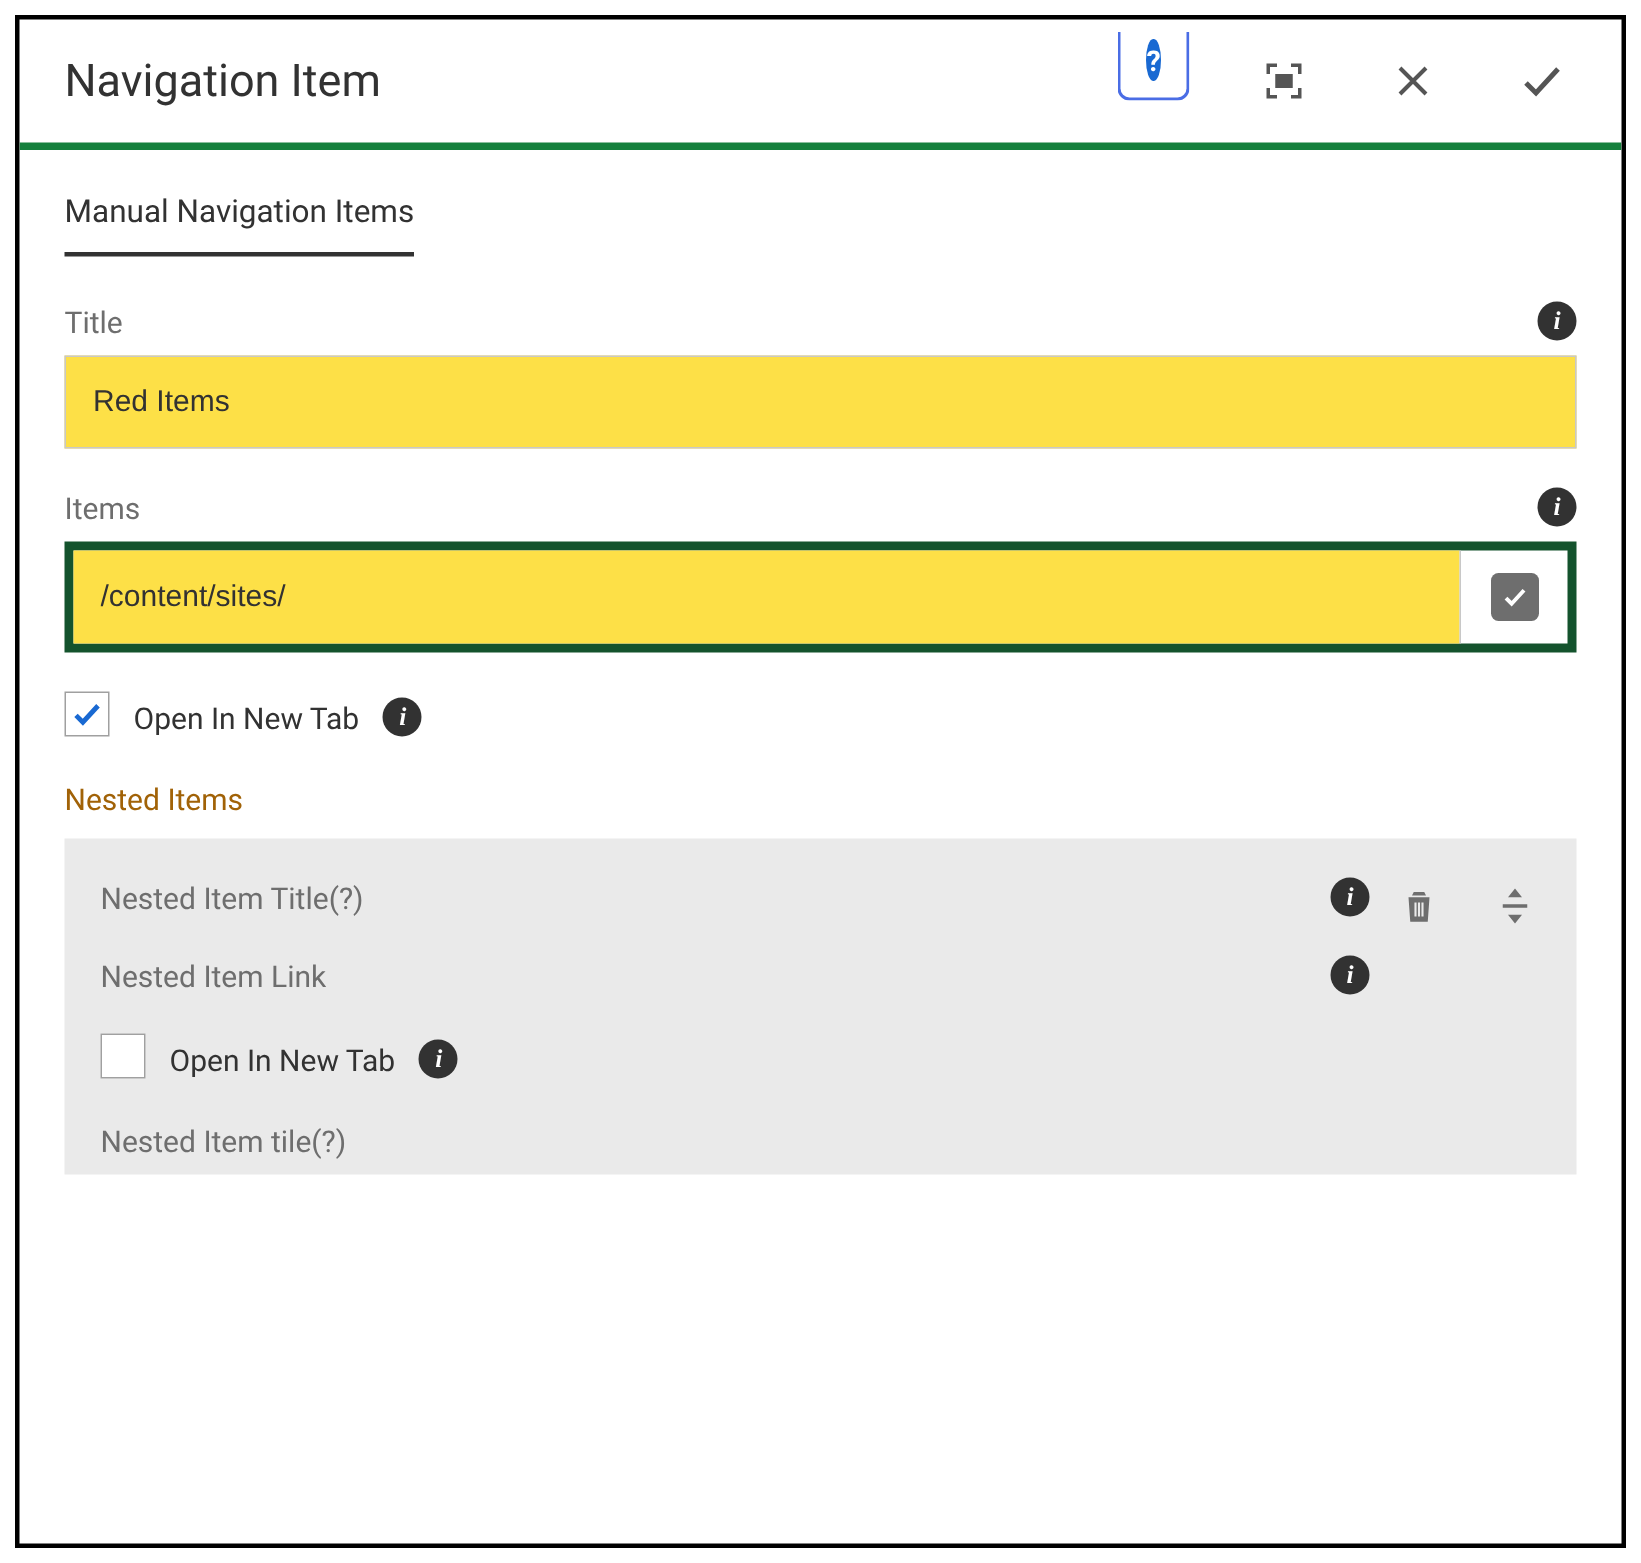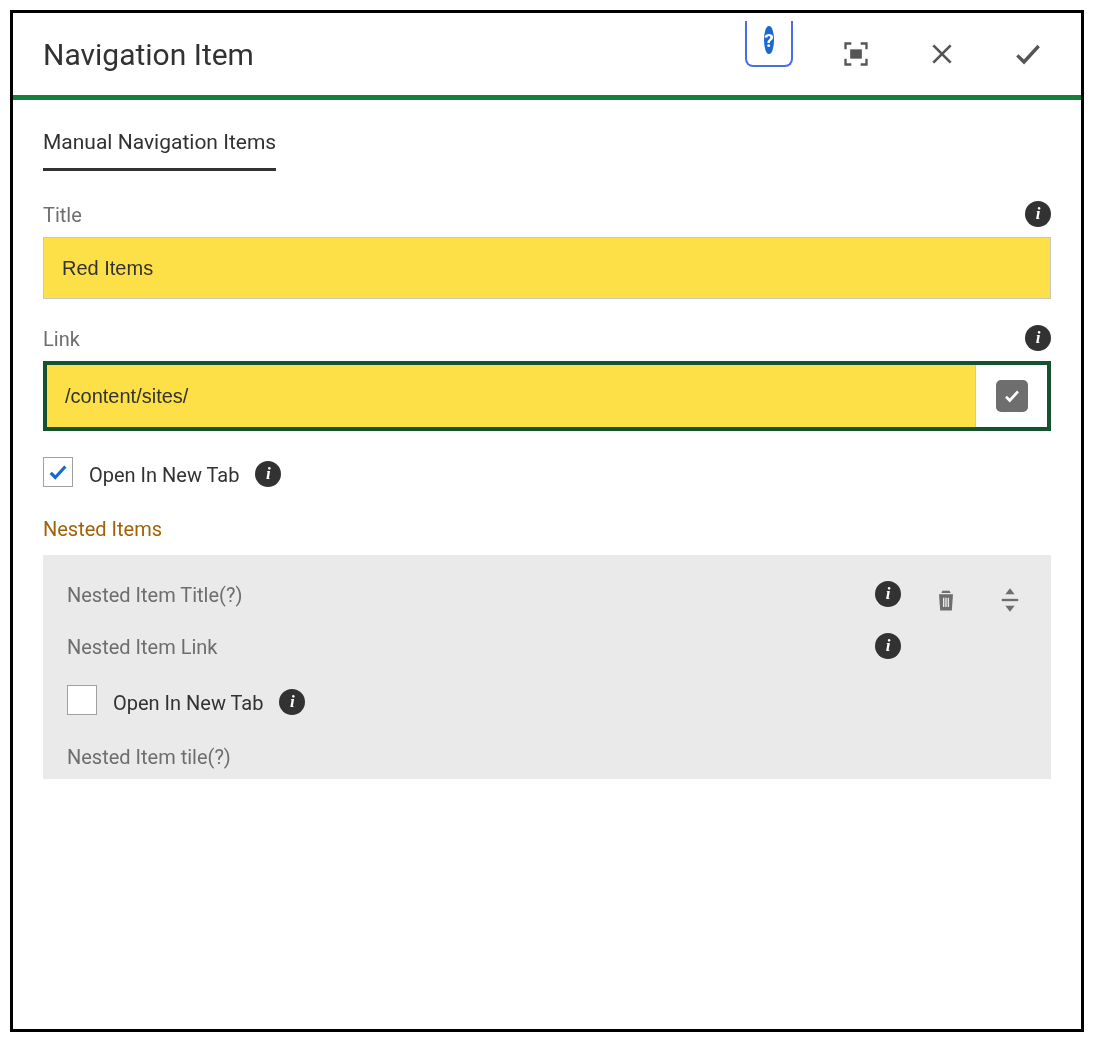--- a/index.html
+++ b/index.html
@@ -106,21 +106,21 @@
     width: 100%;
     height: 62px;
     border: 1px solid #c8c8c8;
     padding: 0 18px;
     font-size: 20px;
     color: #323232;
     background: #fde047;
   }
   .link-row {
     display: flex;
-    border: 4px solid #14532d;
+    border: 6px solid #14532d;
   }
   .link-row .text-input {
     border: none;
     flex: 1;
   }
   .link-btn {
     width: 72px;
     border-left: 1px solid #c8c8c8;
     display: flex;
     align-items: center;
@@ -161,21 +161,21 @@
     color: #a16207;
     margin-bottom: 14px;
   }
   .nested-panel {
     background: #eaeaea;
     padding: 26px 24px 10px 24px;
   }
   .nested-row {
     display: flex;
     align-items: flex-start;
-    gap: 28px;
+    gap: 16px;
   }
   .nested-main { flex: 1; }
   .nested-actions {
     display: flex;
     align-items: center;
     gap: 30px;
     padding-top: 2px;
   }
   .nested-actions .icon-btn { width: 34px; height: 34px; }
   svg { display: block; }
@@ -219,21 +219,21 @@
     <div class="field">
       <div class="label-row">
         <div class="label">Title</div>
         <div class="info-dot">i</div>
       </div>
       <input class="text-input" value="Red Items" style="">
     </div>
 
     <div class="field">
       <div class="label-row">
-        <div class="label">Link</div>
+        <div class="label">Items</div>
         <div class="info-dot">i</div>
       </div>
       <div class="link-row">
         <input class="text-input" value="/content/sites/" style="">
         <div class="link-btn">
           <div class="check-badge">
             <svg width="18" height="18" viewBox="0 0 24 24">
                 <path fill="none" stroke="#fff" stroke-width="3.5" d="M4 13 L9 18 L20 6"></path>
               </svg>
           </div>

